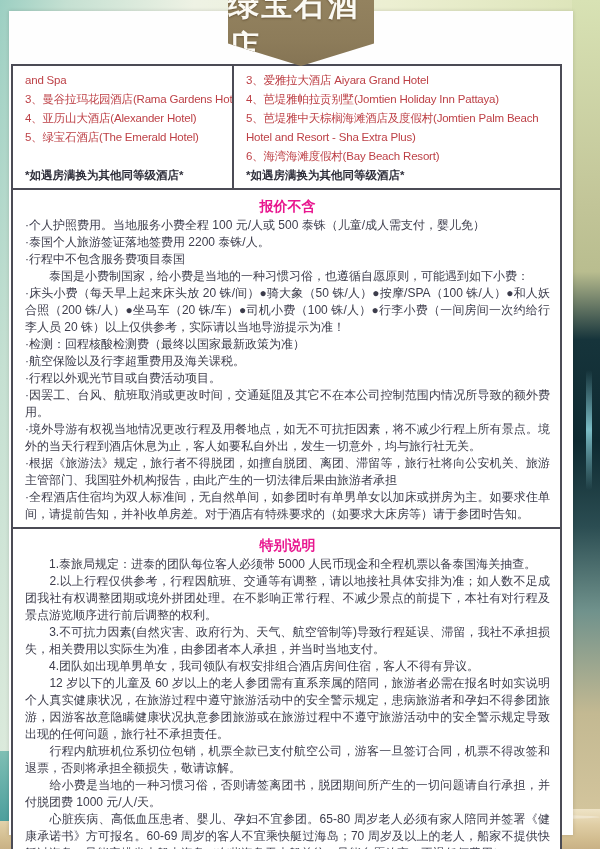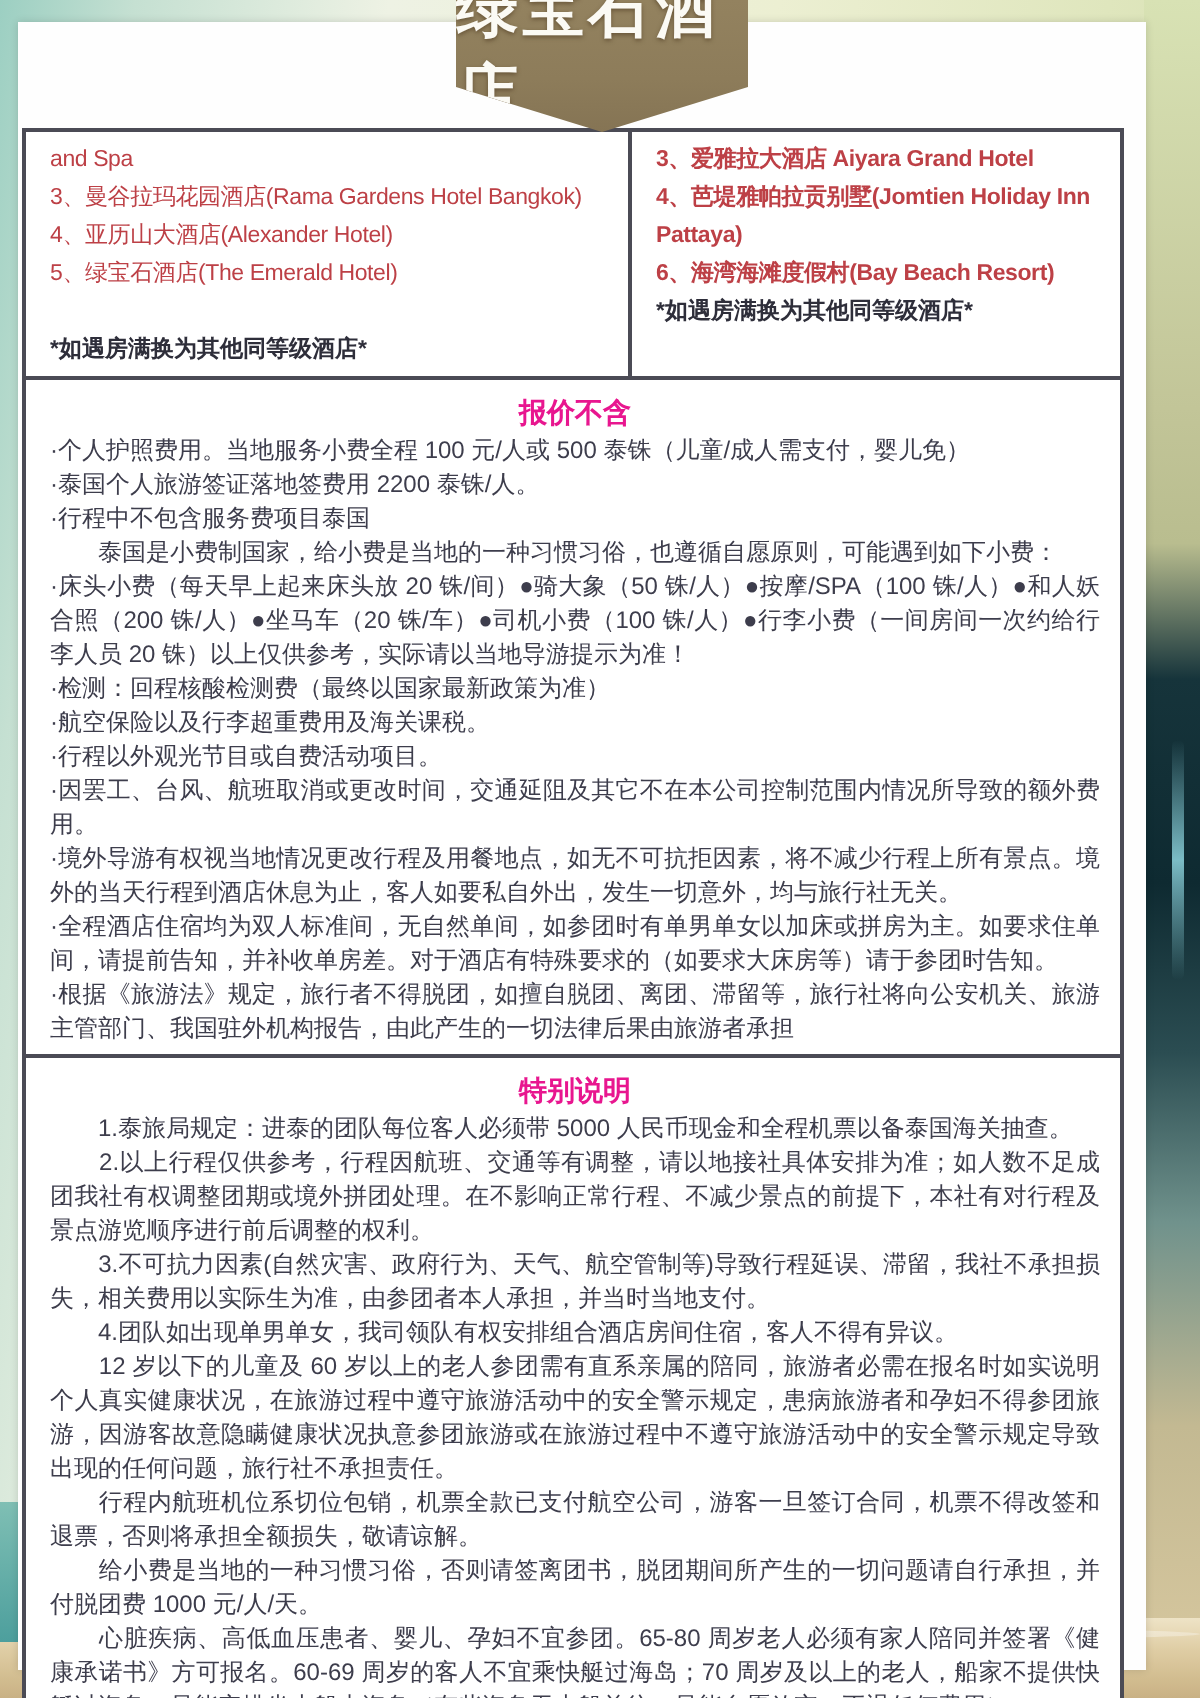--- a/index.html
+++ b/index.html
@@ -41,24 +41,24 @@
     background:linear-gradient(180deg,#93825f 0%,var(--banner) 60%,#857454 100%);
     clip-path:polygon(0 0,100% 0,100% 66%,50% 100%,0 66%);
     display:flex;align-items:center;justify-content:center;padding-bottom:14px;box-sizing:border-box;}
   .banner span{color:#fbfaf4;font-size:31px;font-weight:bold;letter-spacing:2px;
     text-shadow:0 1px 2px rgba(70,50,25,.55);}
   
   .doc-table{position:absolute;left:11px;top:64px;width:551px;box-sizing:border-box;
     border:2px solid var(--border);background:#fff;}
   .hotels-row{display:flex;border-bottom:2px solid var(--border);}
   .cell{box-sizing:border-box;padding:5px 10px 3px 12px;overflow:hidden;}
-  .cell.left{width:303px;border-right:2px solid var(--border);}
+  .cell.left{width:221px;border-right:2px solid var(--border);}
   .cell.right{flex:1;}
   .hotel-line{color:var(--hotel-red);font-size:11.5px;line-height:19px;letter-spacing:-0.2px;white-space:nowrap;}
-  .cell.right .hotel-line{white-space:normal;font-weight:bold;}
+  .cell.right .hotel-line{white-space:normal;}
   .hotel-spacer{height:19px;}
   .hotel-note{color:#2e2e3a;font-size:11.5px;font-weight:bold;line-height:19px;white-space:nowrap;}
   .section{padding:2px 10px 4px 12px;}
   .section + .section{border-top:2px solid var(--border);}
   .section-title{color:var(--magenta);font-size:14px;font-weight:bold;text-align:center;line-height:20px;margin:4px 0 1px;}
   .para{margin:0;color:var(--text);font-size:12px;line-height:17px;text-align:justify;}
 </style>
 </head>
 <body>
 
@@ -87,42 +87,43 @@
           <div class="hotel-line">5、绿宝石酒店(The Emerald Hotel)</div>
         </div>
       <div class="hotel-spacer"></div>
       <div class="hotel-note">*如遇房满换为其他同等级酒店*</div>
     </div>
     <div class="cell right">
       <div>
 
       <div class="hotel-line">3、爱雅拉大酒店 Aiyara Grand Hotel</div>
           <div class="hotel-line">4、芭堤雅帕拉贡别墅(Jomtien Holiday Inn Pattaya)</div>
+          <div class="hotel-line">5、芭堤雅中天棕榈海滩酒店及度假村(Jomtien Palm Beach Hotel and Resort - Sha Extra Plus)</div>
           <div class="hotel-line">6、海湾海滩度假村(Bay Beach Resort)</div>
         </div>
       <div class="hotel-note">*如遇房满换为其他同等级酒店*</div>
     </div>
   </div>
 
   <div class="section">
     <div class="section-title">报价不含</div>
     <div>
 
     <p class="para">·个人护照费用。当地服务小费全程 100 元/人或 500 泰铢（儿童/成人需支付，婴儿免）</p>
         <p class="para">·泰国个人旅游签证落地签费用 2200 泰铢/人。</p>
         <p class="para">·行程中不包含服务费项目泰国</p>
         <p class="para">　　泰国是小费制国家，给小费是当地的一种习惯习俗，也遵循自愿原则，可能遇到如下小费：</p>
         <p class="para">·床头小费（每天早上起来床头放 20 铢/间）●骑大象（50 铢/人）●按摩/SPA（100 铢/人）●和人妖合照（200 铢/人）●坐马车（20 铢/车）●司机小费（100 铢/人）●行李小费（一间房间一次约给行李人员 20 铢）以上仅供参考，实际请以当地导游提示为准！</p>
         <p class="para">·检测：回程核酸检测费（最终以国家最新政策为准）</p>
         <p class="para">·航空保险以及行李超重费用及海关课税。</p>
         <p class="para">·行程以外观光节目或自费活动项目。</p>
         <p class="para">·因罢工、台风、航班取消或更改时间，交通延阻及其它不在本公司控制范围内情况所导致的额外费用。</p>
         <p class="para">·境外导游有权视当地情况更改行程及用餐地点，如无不可抗拒因素，将不减少行程上所有景点。境外的当天行程到酒店休息为止，客人如要私自外出，发生一切意外，均与旅行社无关。</p>
+        <p class="para">·根据《旅游法》规定，旅行者不得脱团，如擅自脱团、离团、滞留等，旅行社将向公安机关、旅游主管部门、我国驻外机构报告，由此产生的一切法律后果由旅游者承担</p>
         <p class="para">·全程酒店住宿均为双人标准间，无自然单间，如参团时有单男单女以加床或拼房为主。如要求住单间，请提前告知，并补收单房差。对于酒店有特殊要求的（如要求大床房等）请于参团时告知。</p>
-        <p class="para">·根据《旅游法》规定，旅行者不得脱团，如擅自脱团、离团、滞留等，旅行社将向公安机关、旅游主管部门、我国驻外机构报告，由此产生的一切法律后果由旅游者承担</p>
       </div>
   </div>
 
   <div class="section">
     <div class="section-title">特别说明</div>
     <div>
 
     <p class="para">　　1.泰旅局规定：进泰的团队每位客人必须带 5000 人民币现金和全程机票以备泰国海关抽查。</p>
         <p class="para">　　2.以上行程仅供参考，行程因航班、交通等有调整，请以地接社具体安排为准；如人数不足成团我社有权调整团期或境外拼团处理。在不影响正常行程、不减少景点的前提下，本社有对行程及景点游览顺序进行前后调整的权利。</p>
         <p class="para">　　3.不可抗力因素(自然灾害、政府行为、天气、航空管制等)导致行程延误、滞留，我社不承担损失，相关费用以实际生为准，由参团者本人承担，并当时当地支付。</p>

